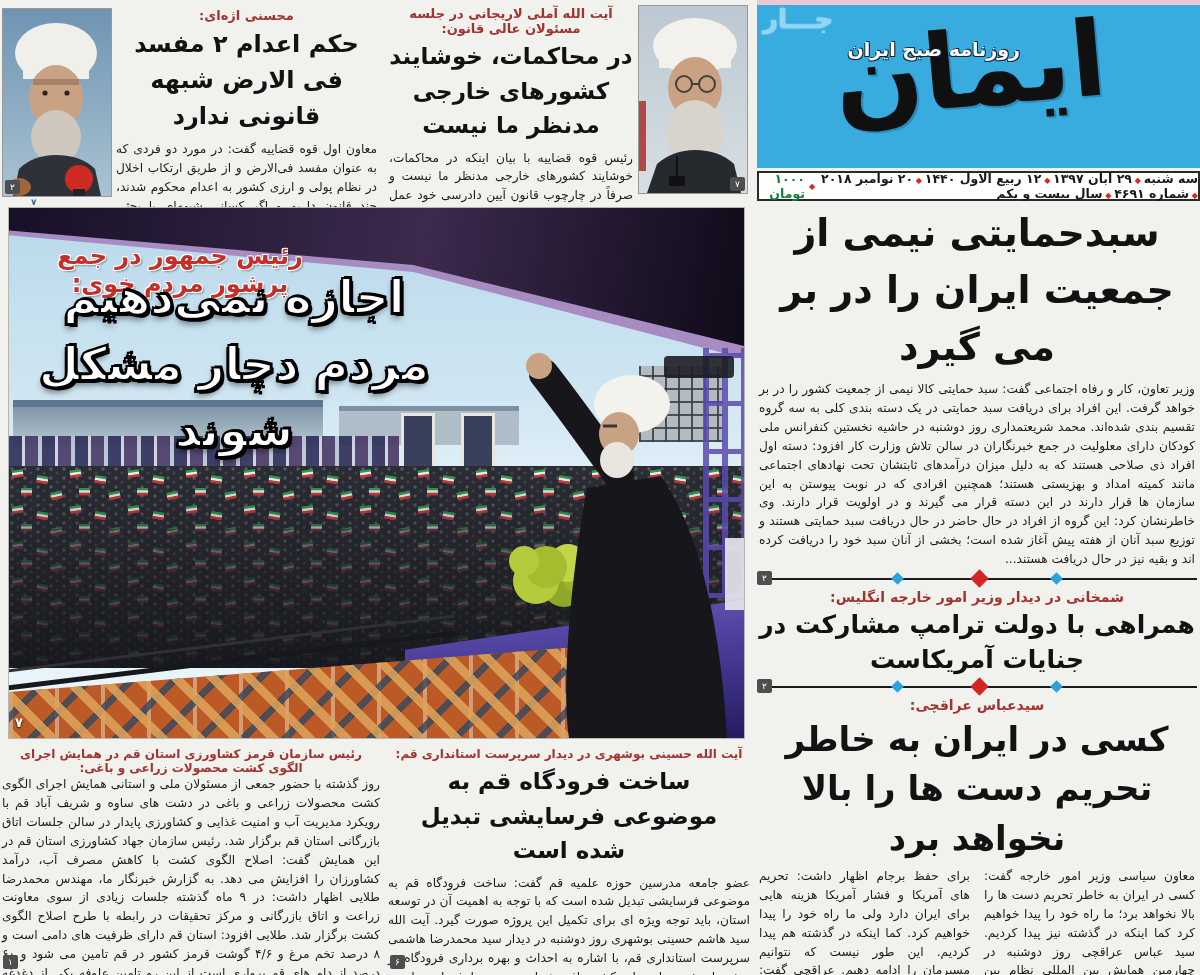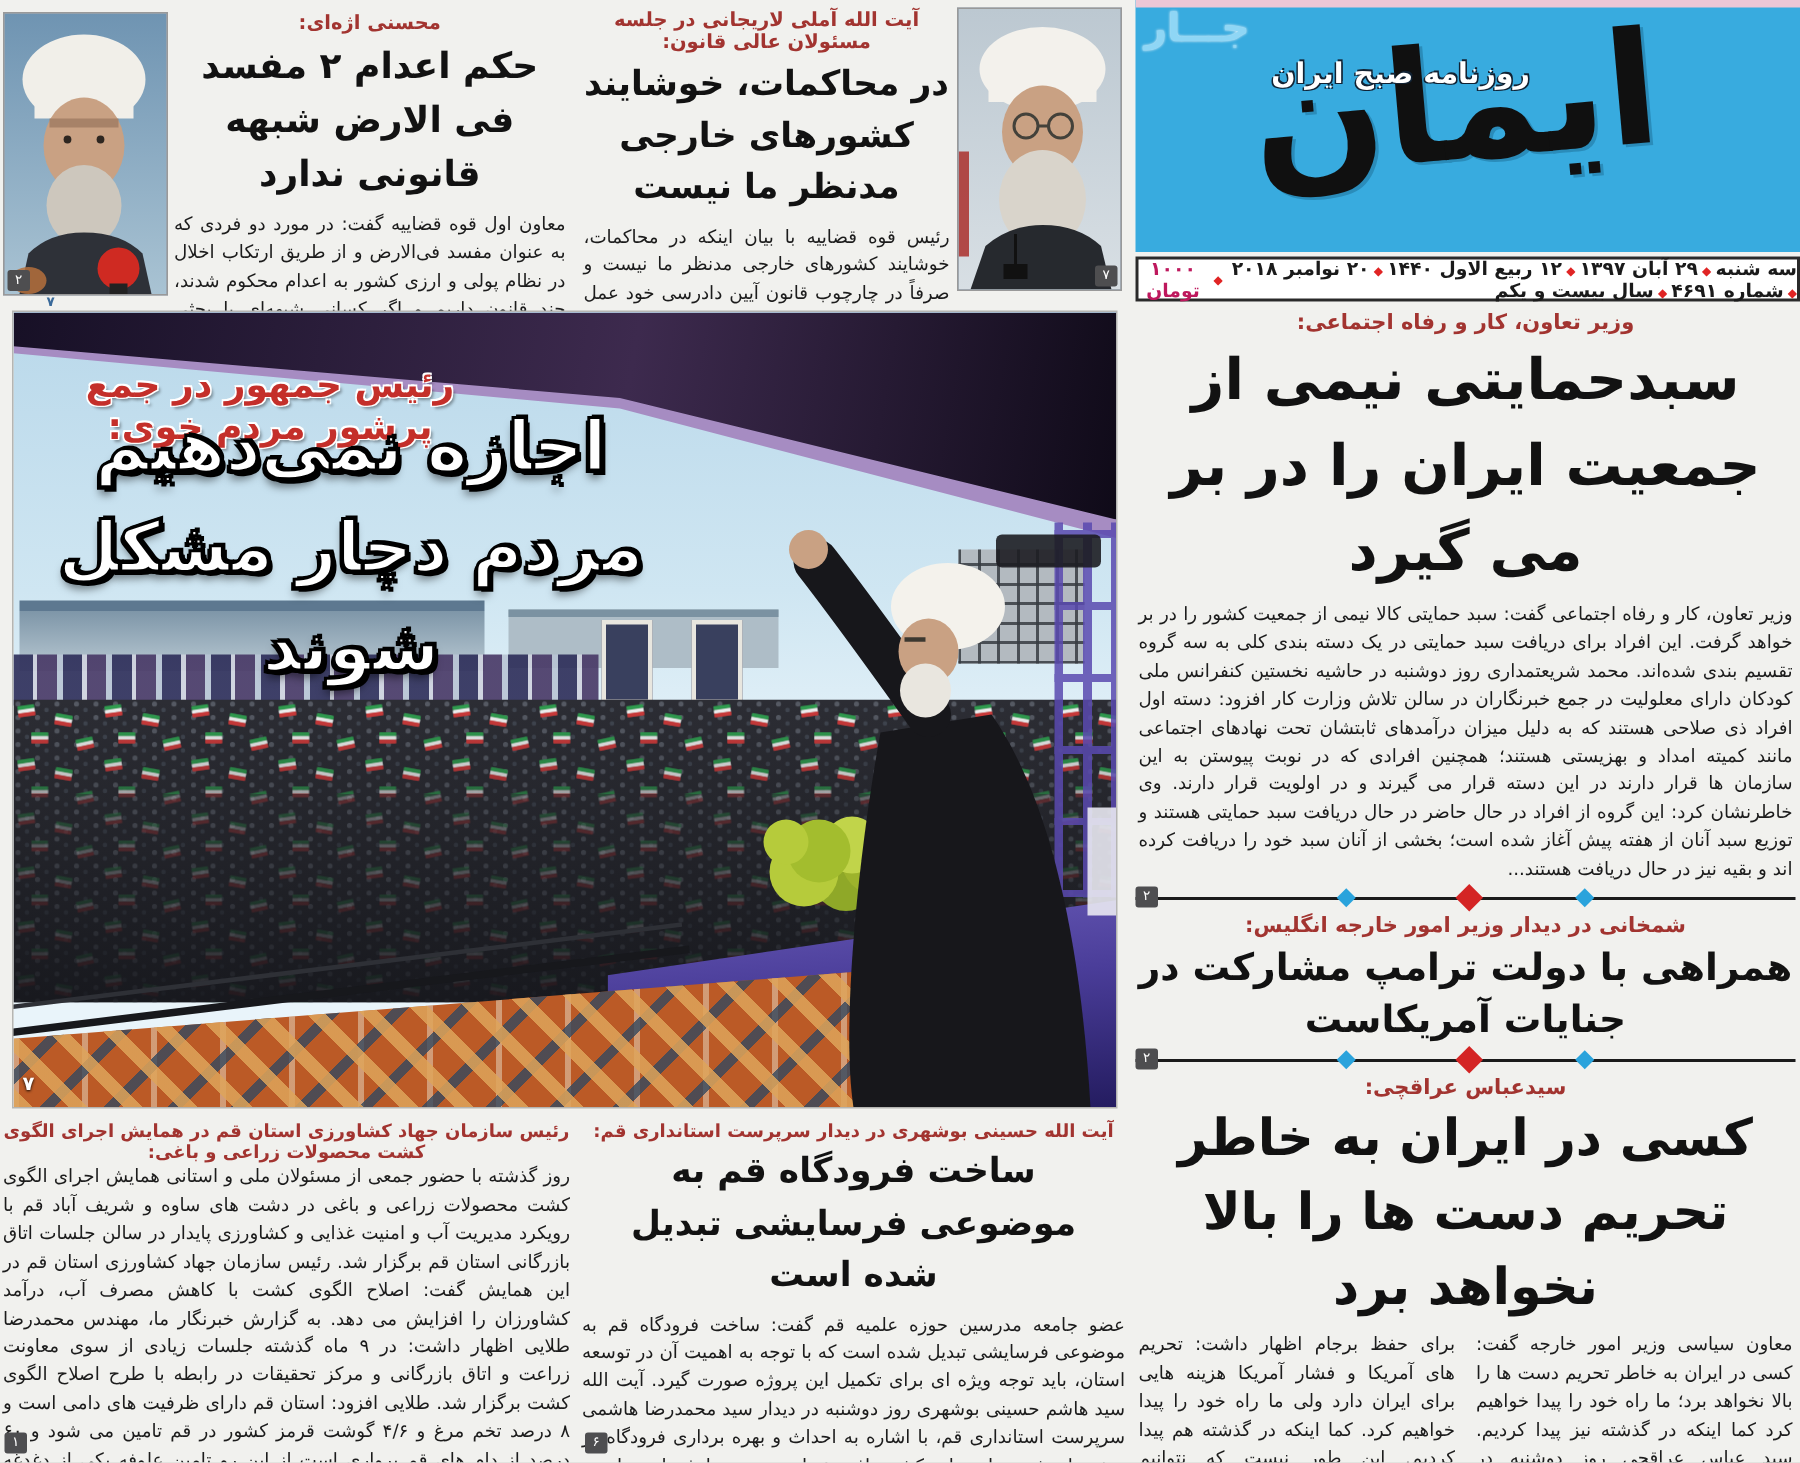--- a/index.html
+++ b/index.html
@@ -13,21 +13,21 @@
   .jaaar{position:absolute;top:4px;left:6px;font-size:26px;font-weight:bold;color:#8fd6f5;
          text-shadow:0 0 2px #fff;letter-spacing:1px;}
   .logo{position:absolute;top:8px;right:40px;width:380px;text-align:center;font-size:104px;
         font-weight:bold;color:#101010;transform:rotate(-5deg);line-height:1.2;
         text-shadow:2px 2px 0 #2a8cba;}
   .tagline{position:absolute;top:38px;right:180px;font-size:19px;font-weight:bold;color:#fff;
            text-shadow:1px 1px 0 #123,-1px 1px 0 #123,1px -1px 0 #123;}
   .dateline{left:757px;top:171px;width:439px;height:26px;background:#fff;border:2px solid #2a2a2a;
             display:flex;align-items:center;justify-content:center;font-size:12.5px;font-weight:bold;gap:4px;}
   .dateline .sep{color:#e02424;font-size:8px;}
-  .dateline .price{color:#be185d;text-align:center;}
+  .dateline .price{color:#15803d;}
 
   
   .kicker{font-size:13px;font-weight:bold;color:#a23430;text-align:center;}
   .headline{font-weight:bold;color:#121212;text-align:center;line-height:1.5;}
   .bodytext{font-size:12.2px;line-height:1.55;text-align:justify;color:#1c1c1c;}
   .marker{position:absolute;width:15px;height:14px;background:#4e4e50;color:#fff;font-size:9px;
           display:flex;align-items:center;justify-content:center;border-radius:2px;}
 
   
   .art-tl{left:0;top:0;width:380px;height:203px;}
@@ -258,21 +258,20 @@
     <div class="photo-headline">
       <div>اجازه نمی‌دهیم</div>
       <div>مردم دچار مشکل شوند</div>
     </div>
     <span class="photo-marker-white">۷</span>
   </div>
 
   <div class="abs rightcol">
 
     <div>
-      <div class="kicker">وزیر تعاون، کار و رفاه اجتماعی:</div>
       <div class="headline h-xl">سبدحمایتی نیمی از جمعیت ایران را در بر می گیرد</div>
       <div class="bodytext rc-body">وزیر تعاون، کار و رفاه اجتماعی گفت: سبد حمایتی کالا نیمی از جمعیت کشور را در بر خواهد گرفت. این افراد برای دریافت سبد حمایتی در یک دسته بندی کلی به سه گروه تقسیم بندی شده‌اند. محمد شریعتمداری روز دوشنبه در حاشیه نخستین کنفرانس ملی کودکان دارای معلولیت در جمع خبرنگاران در سالن تلاش وزارت کار افزود: دسته اول افراد ذی صلاحی هستند که به دلیل میزان درآمدهای ثابتشان تحت نهادهای اجتماعی مانند کمیته امداد و بهزیستی هستند؛ همچنین افرادی که در نوبت پیوستن به این سازمان ها قرار دارند در این دسته قرار می گیرند و در اولویت قرار دارند. وی خاطرنشان کرد: این گروه از افراد در حال حاضر در حال دریافت سبد حمایتی هستند و توزیع سبد آنان از هفته پیش آغاز شده است؛ بخشی از آنان سبد خود را دریافت کرده اند و بقیه نیز در حال دریافت هستند...</div>
     </div>
     <div class="divider">
       <span class="marker">۲</span>
       <span class="dmond" style="left:31%;"></span>
       <span class="dmond red" style="left:49%;"></span>
       <span class="dmond" style="left:67%;"></span>
     </div>
 
@@ -292,21 +291,21 @@
       <div class="headline h-lg">کسی در ایران به خاطر تحریم دست ها را بالا نخواهد برد</div>
       <div class="twocol">
         <div class="bodytext">معاون سیاسی وزیر امور خارجه گفت: کسی در ایران به خاطر تحریم دست ها را بالا نخواهد برد؛ ما راه خود را پیدا خواهیم کرد کما اینکه در گذشته نیز پیدا کردیم. سید عباس عراقچی روز دوشنبه در چهارمین همایش بین المللی نظام بین الملل، تحولات منطقه ای و سیاست خارجی جمهوری اسلامی ایران که در دانشگاه علامه طباطبایی برگزار شد، با اشاره به تلاش های اروپایی ها</div>
         <div class="bodytext">برای حفظ برجام اظهار داشت: تحریم های آمریکا و فشار آمریکا هزینه هایی برای ایران دارد ولی ما راه خود را پیدا خواهیم کرد. کما اینکه در گذشته هم پیدا کردیم. این طور نیست که نتوانیم مسیرمان را ادامه دهیم. عراقچی گفت: کسی در ایران به خاطر تحریم دست ها را بالا نخواهد برد بخصوص این که شرایط ما به مراتب بهتر از قبل از برجام است...</div>
       </div>
     </div>
 
   </div>
 
   <div class="abs art-bl">
-    <div class="kicker">رئیس سازمان جهاد کشاورزی استان قم در همایش اجرای الگوی کشت محصولات زراعی و باغی:</div>
+    <div class="kicker">رئیس سازمان قرمز کشاورزی استان قم در همایش اجرای الگوی کشت محصولات زراعی و باغی:</div>
     <div class="bodytext">روز گذشته با حضور جمعی از مسئولان ملی و استانی همایش اجرای الگوی کشت محصولات زراعی و باغی در دشت های ساوه و شریف آباد قم با رویکرد مدیریت آب و امنیت غذایی و کشاورزی پایدار در سالن جلسات اتاق بازرگانی استان قم برگزار شد. رئیس سازمان جهاد کشاورزی استان قم در این همایش گفت: اصلاح الگوی کشت با کاهش مصرف آب، درآمد کشاورزان را افزایش می دهد. به گزارش خبرنگار ما، مهندس محمدرضا طلایی اظهار داشت: در ۹ ماه گذشته جلسات زیادی از سوی معاونت زراعت و اتاق بازرگانی و مرکز تحقیقات در رابطه با طرح اصلاح الگوی کشت برگزار شد. طلایی افزود: استان قم دارای ظرفیت های دامی است و ۸ درصد تخم مرغ و ۴/۶ گوشت قرمز کشور در قم تامین می شود و ۶۰ درصد از دام های قم پرواری است از این رو تامین علوفه یکی از دغدغه های جدی در قم است و...</div>
   </div>
   <span class="abs marker bl-marker">۱</span>
 
   <div class="abs art-bm">
     <div class="kicker">آیت الله حسینی بوشهری در دیدار سرپرست استانداری قم:</div>
     <div class="headline h-sm">ساخت فرودگاه قم به موضوعی فرسایشی تبدیل شده است</div>
     <div class="bodytext">عضو جامعه مدرسین حوزه علمیه قم گفت: ساخت فرودگاه قم به موضوعی فرسایشی تبدیل شده است که با توجه به اهمیت آن در توسعه استان، باید توجه ویژه ای برای تکمیل این پروژه صورت گیرد. آیت الله سید هاشم حسینی بوشهری روز دوشنبه در دیدار سید محمدرضا هاشمی سرپرست استانداری قم، با اشاره به احداث و بهره برداری فرودگاه در برخی از شهرستان های کشور افزود: با توجه به ظرفیتهای زیارتی، فرهنگی و گردشگری و ظرفیت های ویژه جغرافیایی این استان باید روند ساخت فرودگاه تسریع و رفع موانع آن به سرعت برطرف شود. تفاهم نامه ساخت فرودگاه و دهکده گردشگری طرلاب در منطقه سلفچگان قم آذرماه ۸۹ بین شرکت ارم کیش و استانداری قم منعقد و عملیات اجرایی این فرودگاه نیز در بهمن ماه همان سال آغاز شد: این فرودگاه که در جاده قم - سلفچگان واقع شده، از شهر قم تقریبا ۲۵ کیلومتر و ...</div>
   </div>
   <span class="abs marker bm-marker">۶</span>

